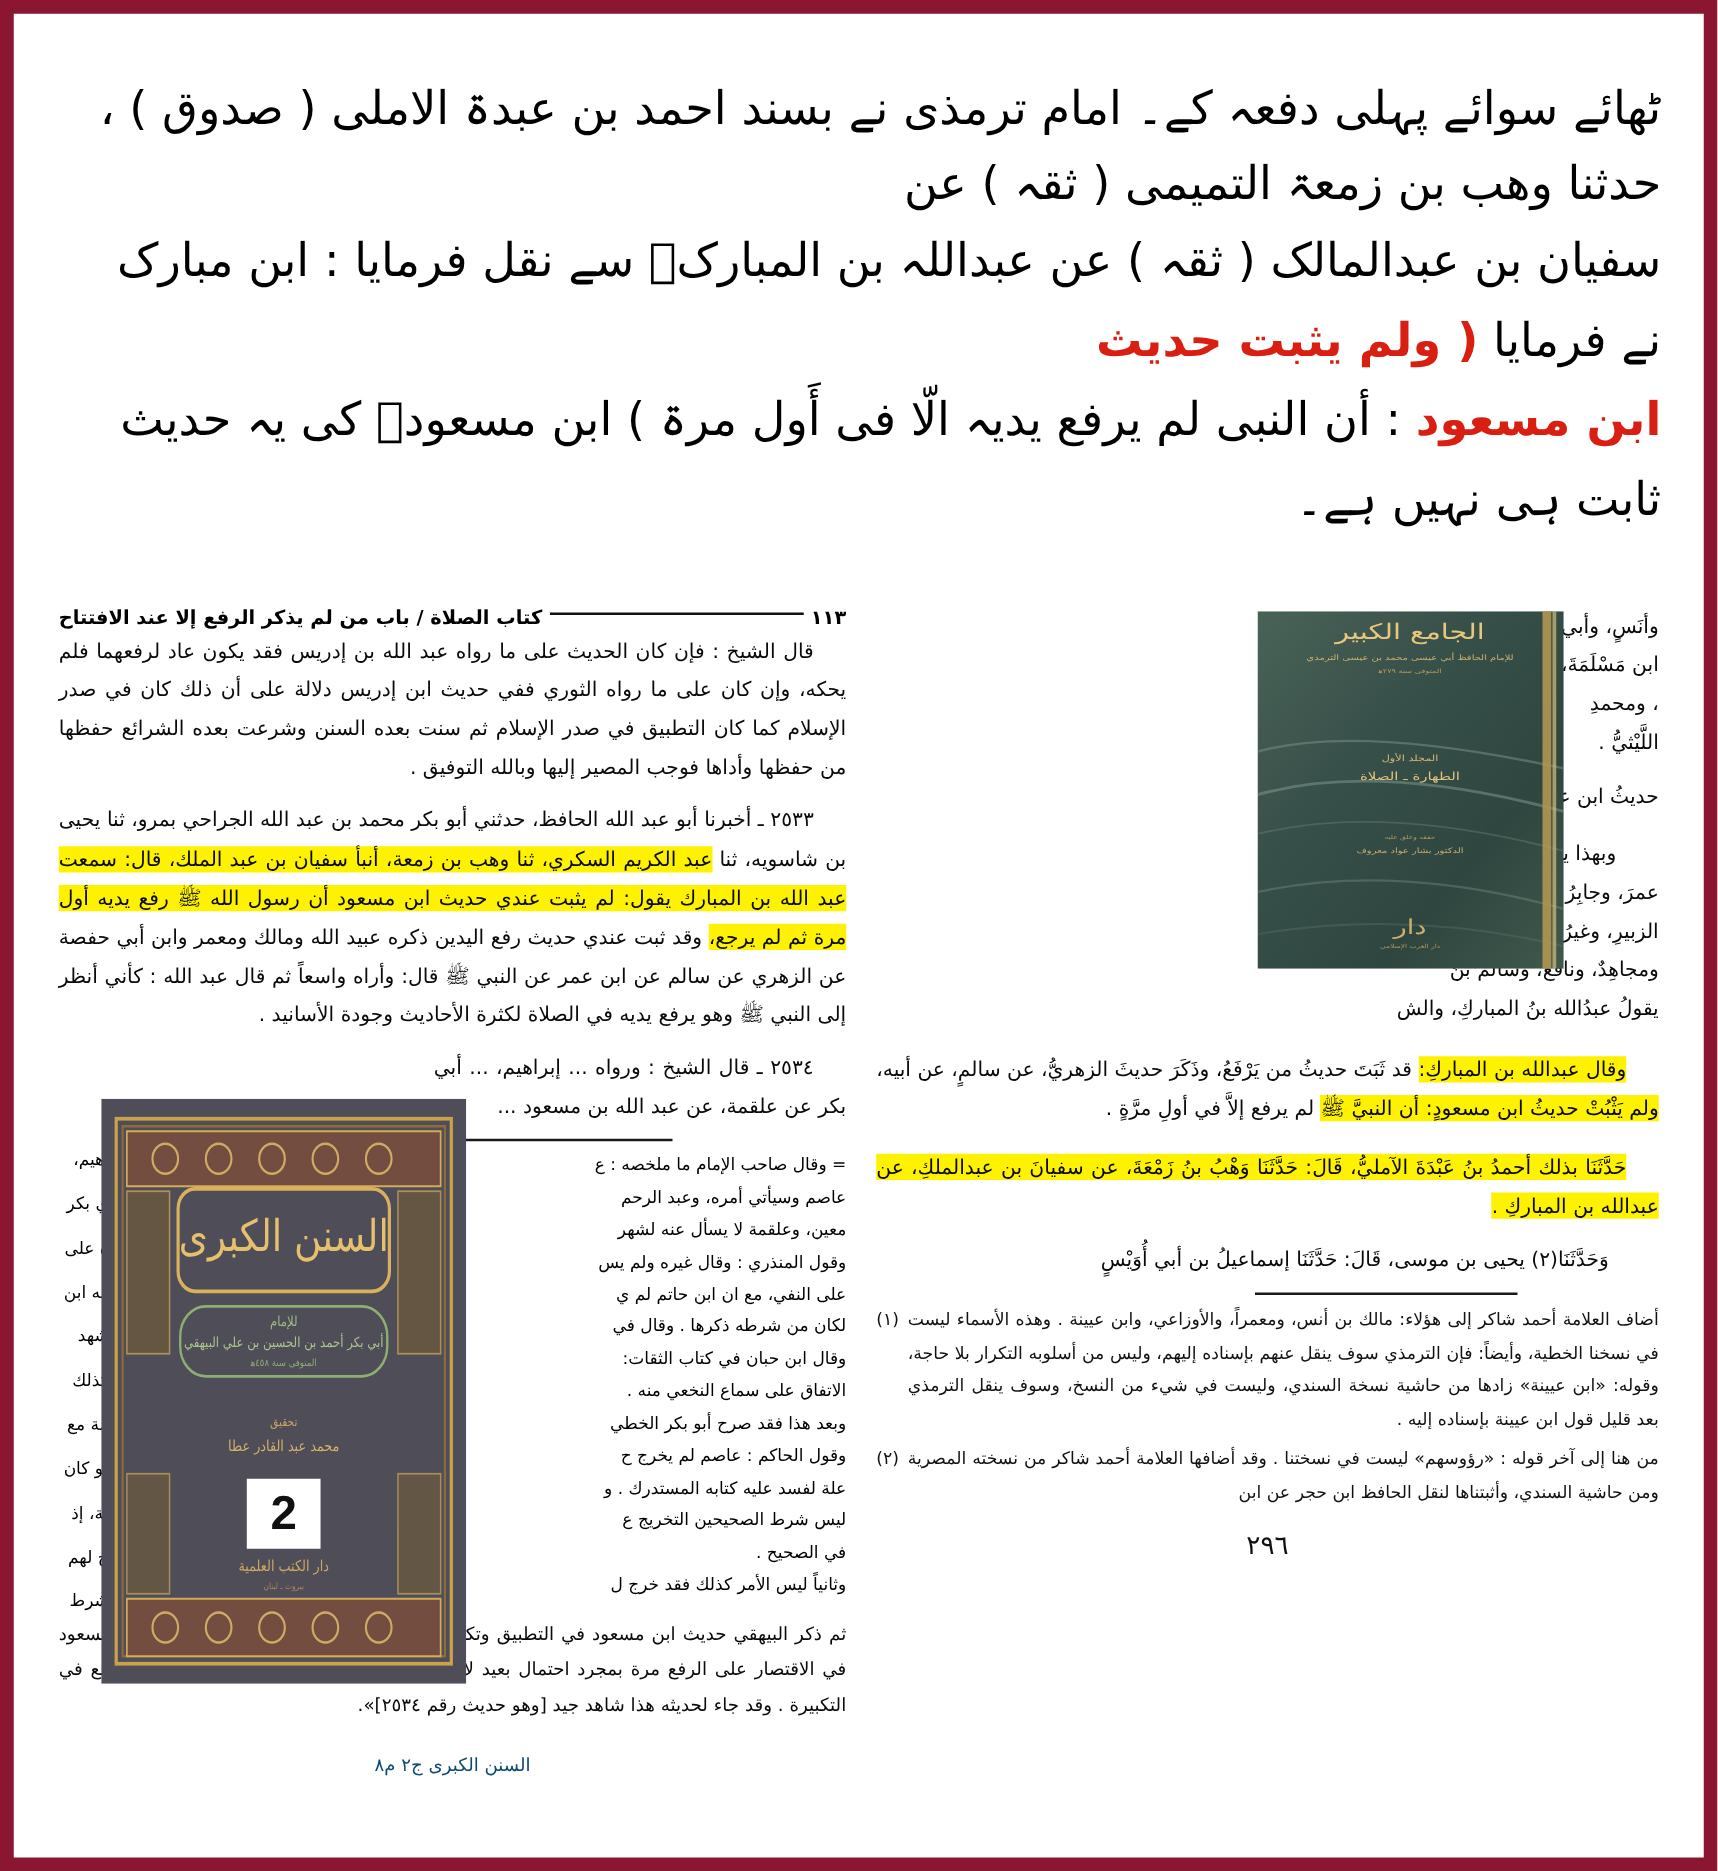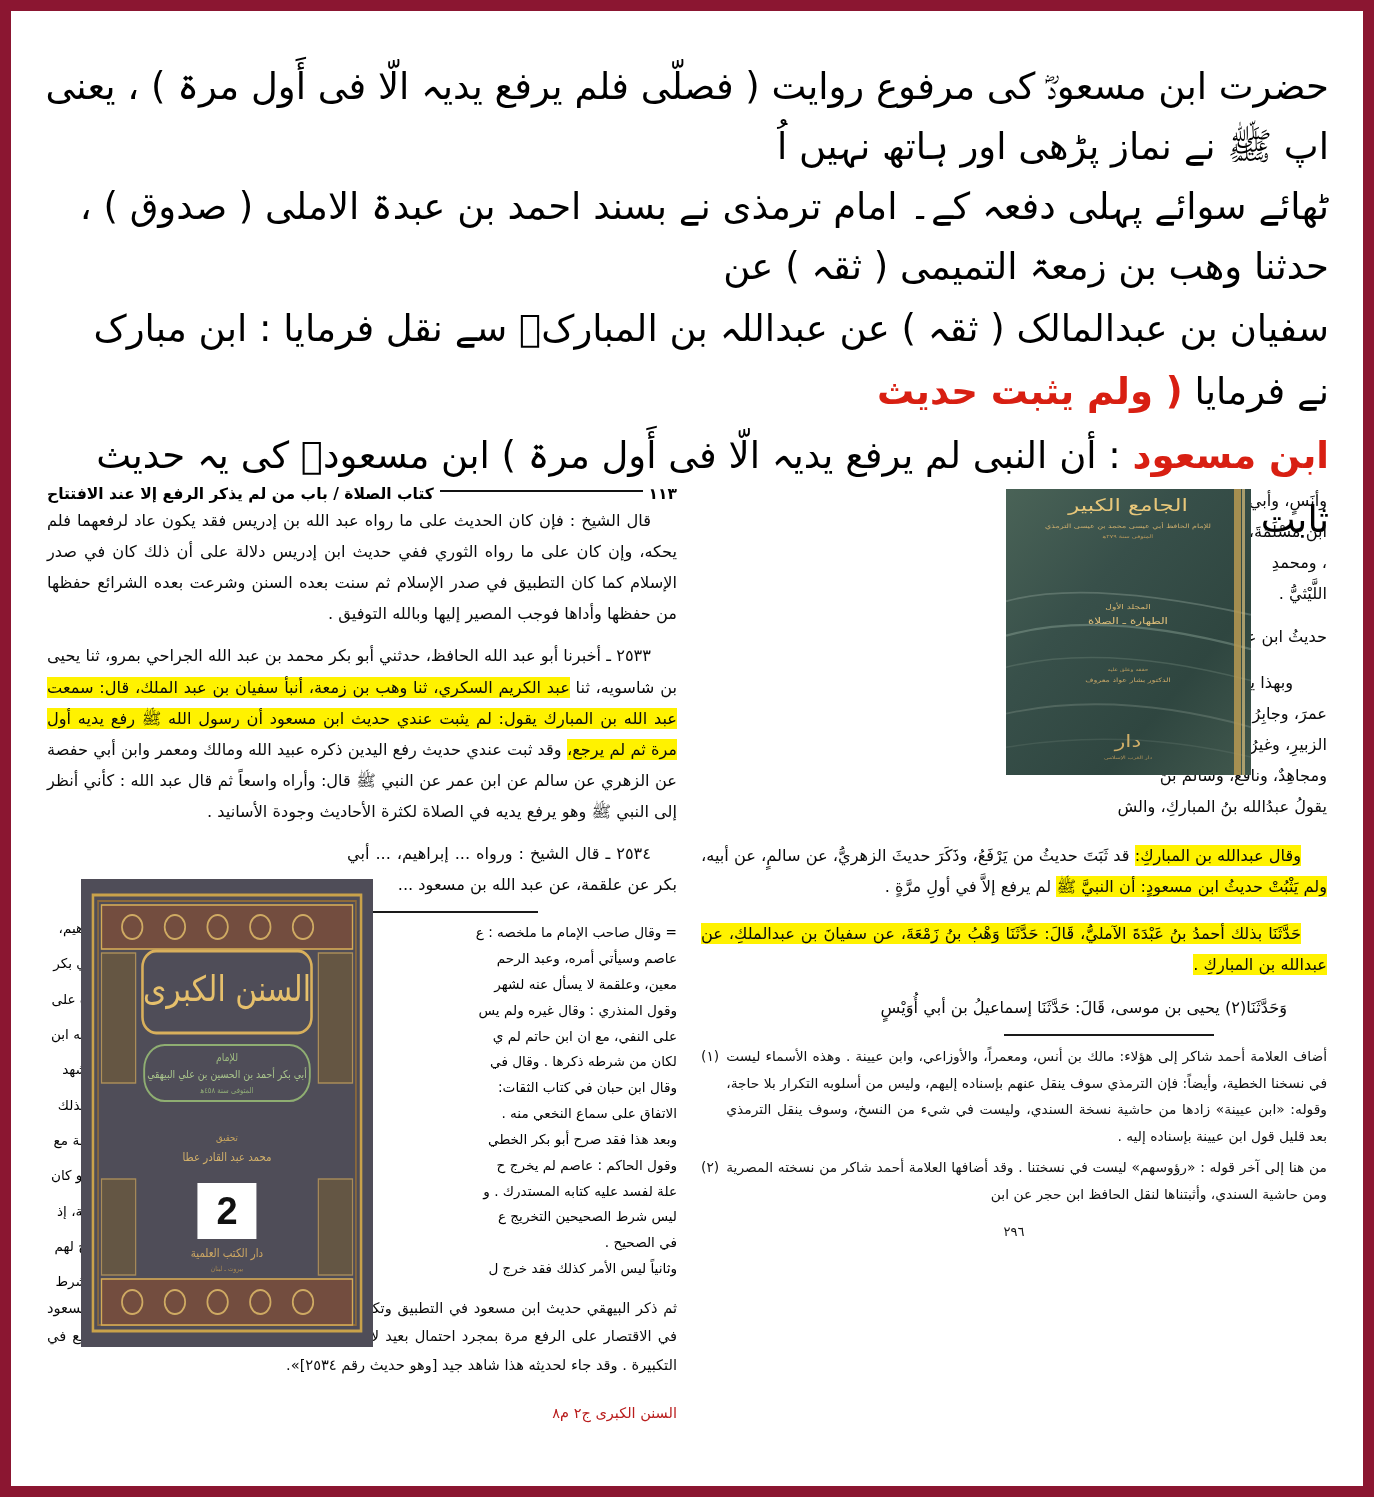--- a/index.html
+++ b/index.html
@@ -123,26 +123,27 @@
     font-size: 13.8px;
     line-height: 1.95;
     color: #111;
   }
   .note-row { display: flex; flex-direction: row-reverse; gap: 7px; align-items: flex-start; margin-bottom: 4px; }
   .note-num { flex: 0 0 auto; }
   .note-txt { flex: 1 1 auto; text-align: justify; text-align-last: right; }
 
   .footer-line {
     font-size: 14.5px;
-    color: #b91c1c;
+    color: #0c4a6e;
     margin-top: 26px;
+    text-align: center;
   }
   .page-num-center {
     text-align: center;
-    font-size: 13px;
+    font-size: 21px;
     margin-top: 16px;
     color: #111;
   }
   .small-tail { font-size: 13.6px; line-height: 1.9; }
   .vol-badge {
     position: absolute;
     left: 50%;
     transform: translateX(-50%);
     bottom: 108px;
     background: #ffffff;
@@ -154,21 +155,20 @@
     font-family: "Liberation Sans", sans-serif;
     z-index: 6;
   }
 </style>
 </head>
 <body>
 
 <div class="page">
 
   <div class="urdu-header">
-    <div class="urdu-line">حضرت ابن مسعودؓ کی مرفوع روایت ( فصلّی فلم یرفع یدیہ الّا فی أَول مرۃ ) ، یعنی اپ ﷺ نے نماز پڑھی اور ہاتھ نہیں اُ</div>
     <div class="urdu-line">ٹھائے سوائے پہلی دفعہ کے۔ امام ترمذی نے بسند احمد بن عبدۃ الاملی ( صدوق ) ، حدثنا وھب بن زمعۃ التمیمی ( ثقہ ) عن</div>
     <div class="urdu-line l3">
       <span>سفیان بن عبدالمالک ( ثقہ ) عن عبداللہ بن المبارکؒ سے نقل فرمایا : ابن مبارک نے فرمایا</span>
       <span class="red">( ولم یثبت حدیث</span>
     </div>
     <div class="urdu-line l3">
       <span class="red">ابن مسعود</span>
       <span>: أن النبی لم یرفع یدیہ الّا فی أَول مرۃ ) ابن مسعودؓ کی یہ حدیث ثابت ہی نہیں ہے۔</span>
     </div>
   </div>

